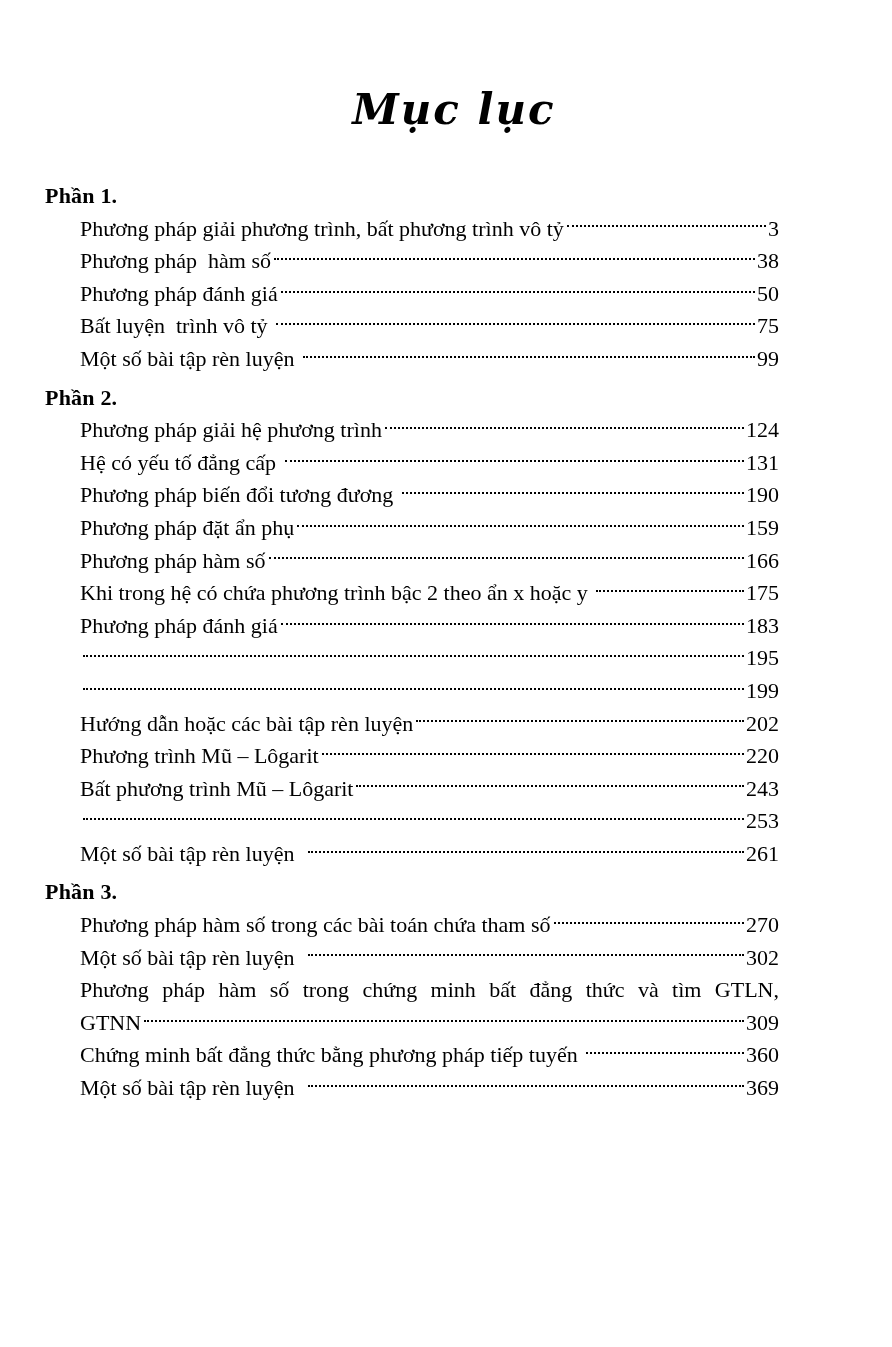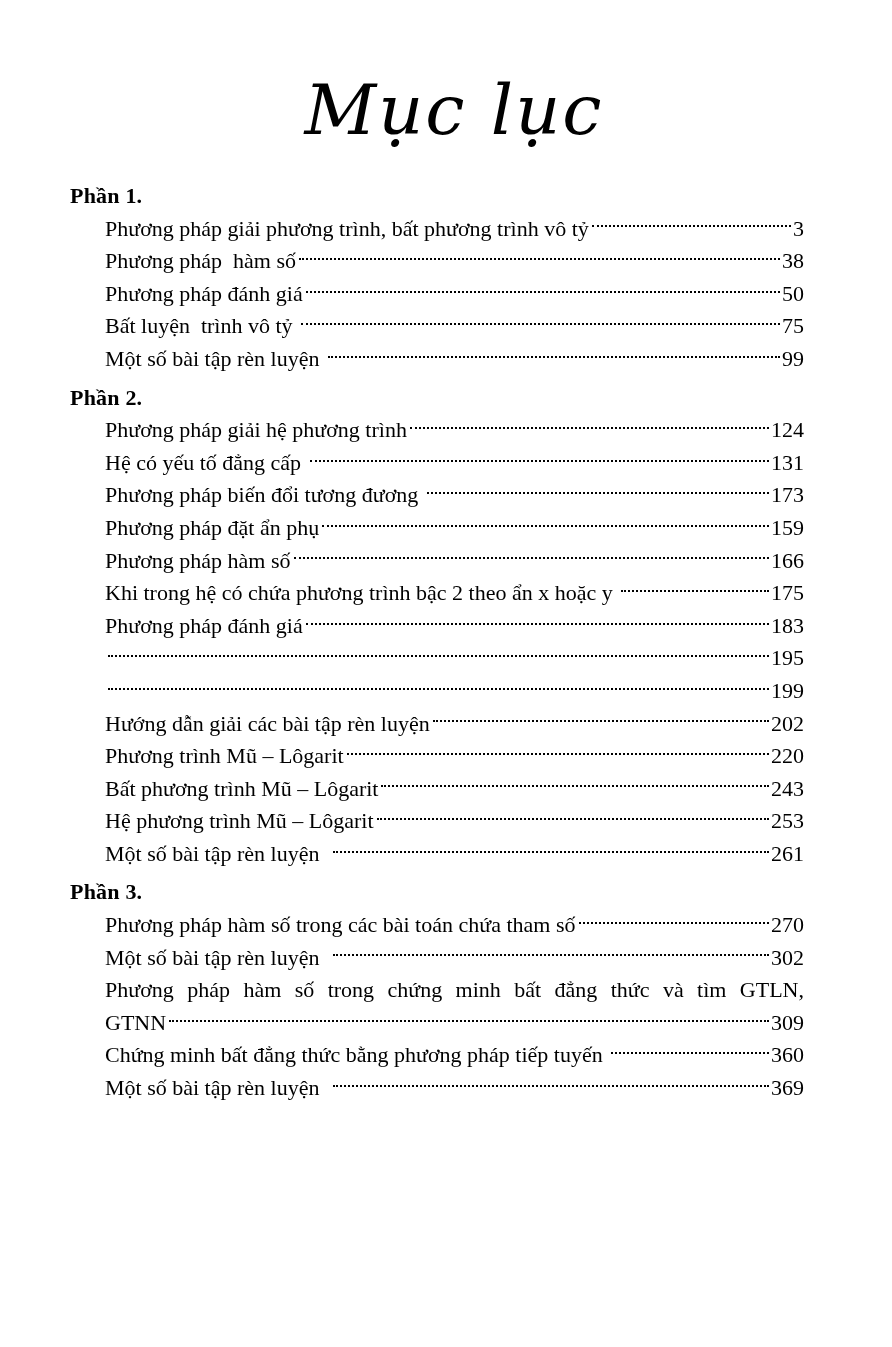--- a/index.html
+++ b/index.html
@@ -15,32 +15,32 @@
     width: 892px;
     height: 1347px;
     background: #ffffff;
     color: #000000;
     box-sizing: border-box;
     padding-top: 62px;
   }
   .title {
     font-family: "DejaVu Serif", serif;
     font-style: italic;
-    font-weight: normal;
-    font-size: 70px;
+    font-weight: bold;
+    font-size: 42px;
     line-height: 96px;
     text-align: center;
     margin: 0 0 22px 0;
     letter-spacing: 2px;
     color: #000000;
     padding-left: 16px;
   }
   .toc {
     width: 734px;
-    margin-left: 70px;
+    margin-left: 45px;
     font-family: "Liberation Serif", serif;
     font-size: 22px;
     color: #000000;
   }
   .section-heading {
     font-weight: bold;
     font-size: 22px;
     line-height: 32.6px;
     margin-top: 6px;
     letter-spacing: 0.2px;
@@ -110,21 +110,21 @@
         <span class="entry-page">124</span>
       </div>
       <div class="entry">
         <span class="entry-label">Hệ có yếu tố đẳng cấp </span>
         <span class="dot-leader"></span>
         <span class="entry-page">131</span>
       </div>
       <div class="entry">
         <span class="entry-label">Phương pháp biến đổi tương đương </span>
         <span class="dot-leader"></span>
-        <span class="entry-page">173</span>
+        <span class="entry-page">190</span>
       </div>
       <div class="entry">
         <span class="entry-label">Phương pháp đặt ẩn phụ</span>
         <span class="dot-leader"></span>
         <span class="entry-page">159</span>
       </div>
       <div class="entry">
         <span class="entry-label">Phương pháp hàm số</span>
         <span class="dot-leader"></span>
         <span class="entry-page">166</span>
@@ -141,36 +141,35 @@
       </div>
       <div class="entry">
         <span class="dot-leader"></span>
         <span class="entry-page">195</span>
       </div>
       <div class="entry">
         <span class="dot-leader"></span>
         <span class="entry-page">199</span>
       </div>
       <div class="entry">
-        <span class="entry-label">Hướng dẫn giải các bài tập rèn luyện</span>
+        <span class="entry-label">Hướng dẫn hoặc các bài tập rèn luyện</span>
         <span class="dot-leader"></span>
         <span class="entry-page">202</span>
       </div>
       <div class="entry">
         <span class="entry-label">Phương trình Mũ – Lôgarit</span>
         <span class="dot-leader"></span>
         <span class="entry-page">220</span>
       </div>
       <div class="entry">
         <span class="entry-label">Bất phương trình Mũ – Lôgarit</span>
         <span class="dot-leader"></span>
         <span class="entry-page">243</span>
       </div>
       <div class="entry">
-        <span class="entry-label">Hệ phương trình Mũ – Lôgarit</span>
         <span class="dot-leader"></span>
         <span class="entry-page">253</span>
       </div>
       <div class="entry">
         <span class="entry-label">Một số bài tập rèn luyện  </span>
         <span class="dot-leader"></span>
         <span class="entry-page">261</span>
       </div>
       <div class="section-heading">Phần 3.</div>
       <div class="entry">

